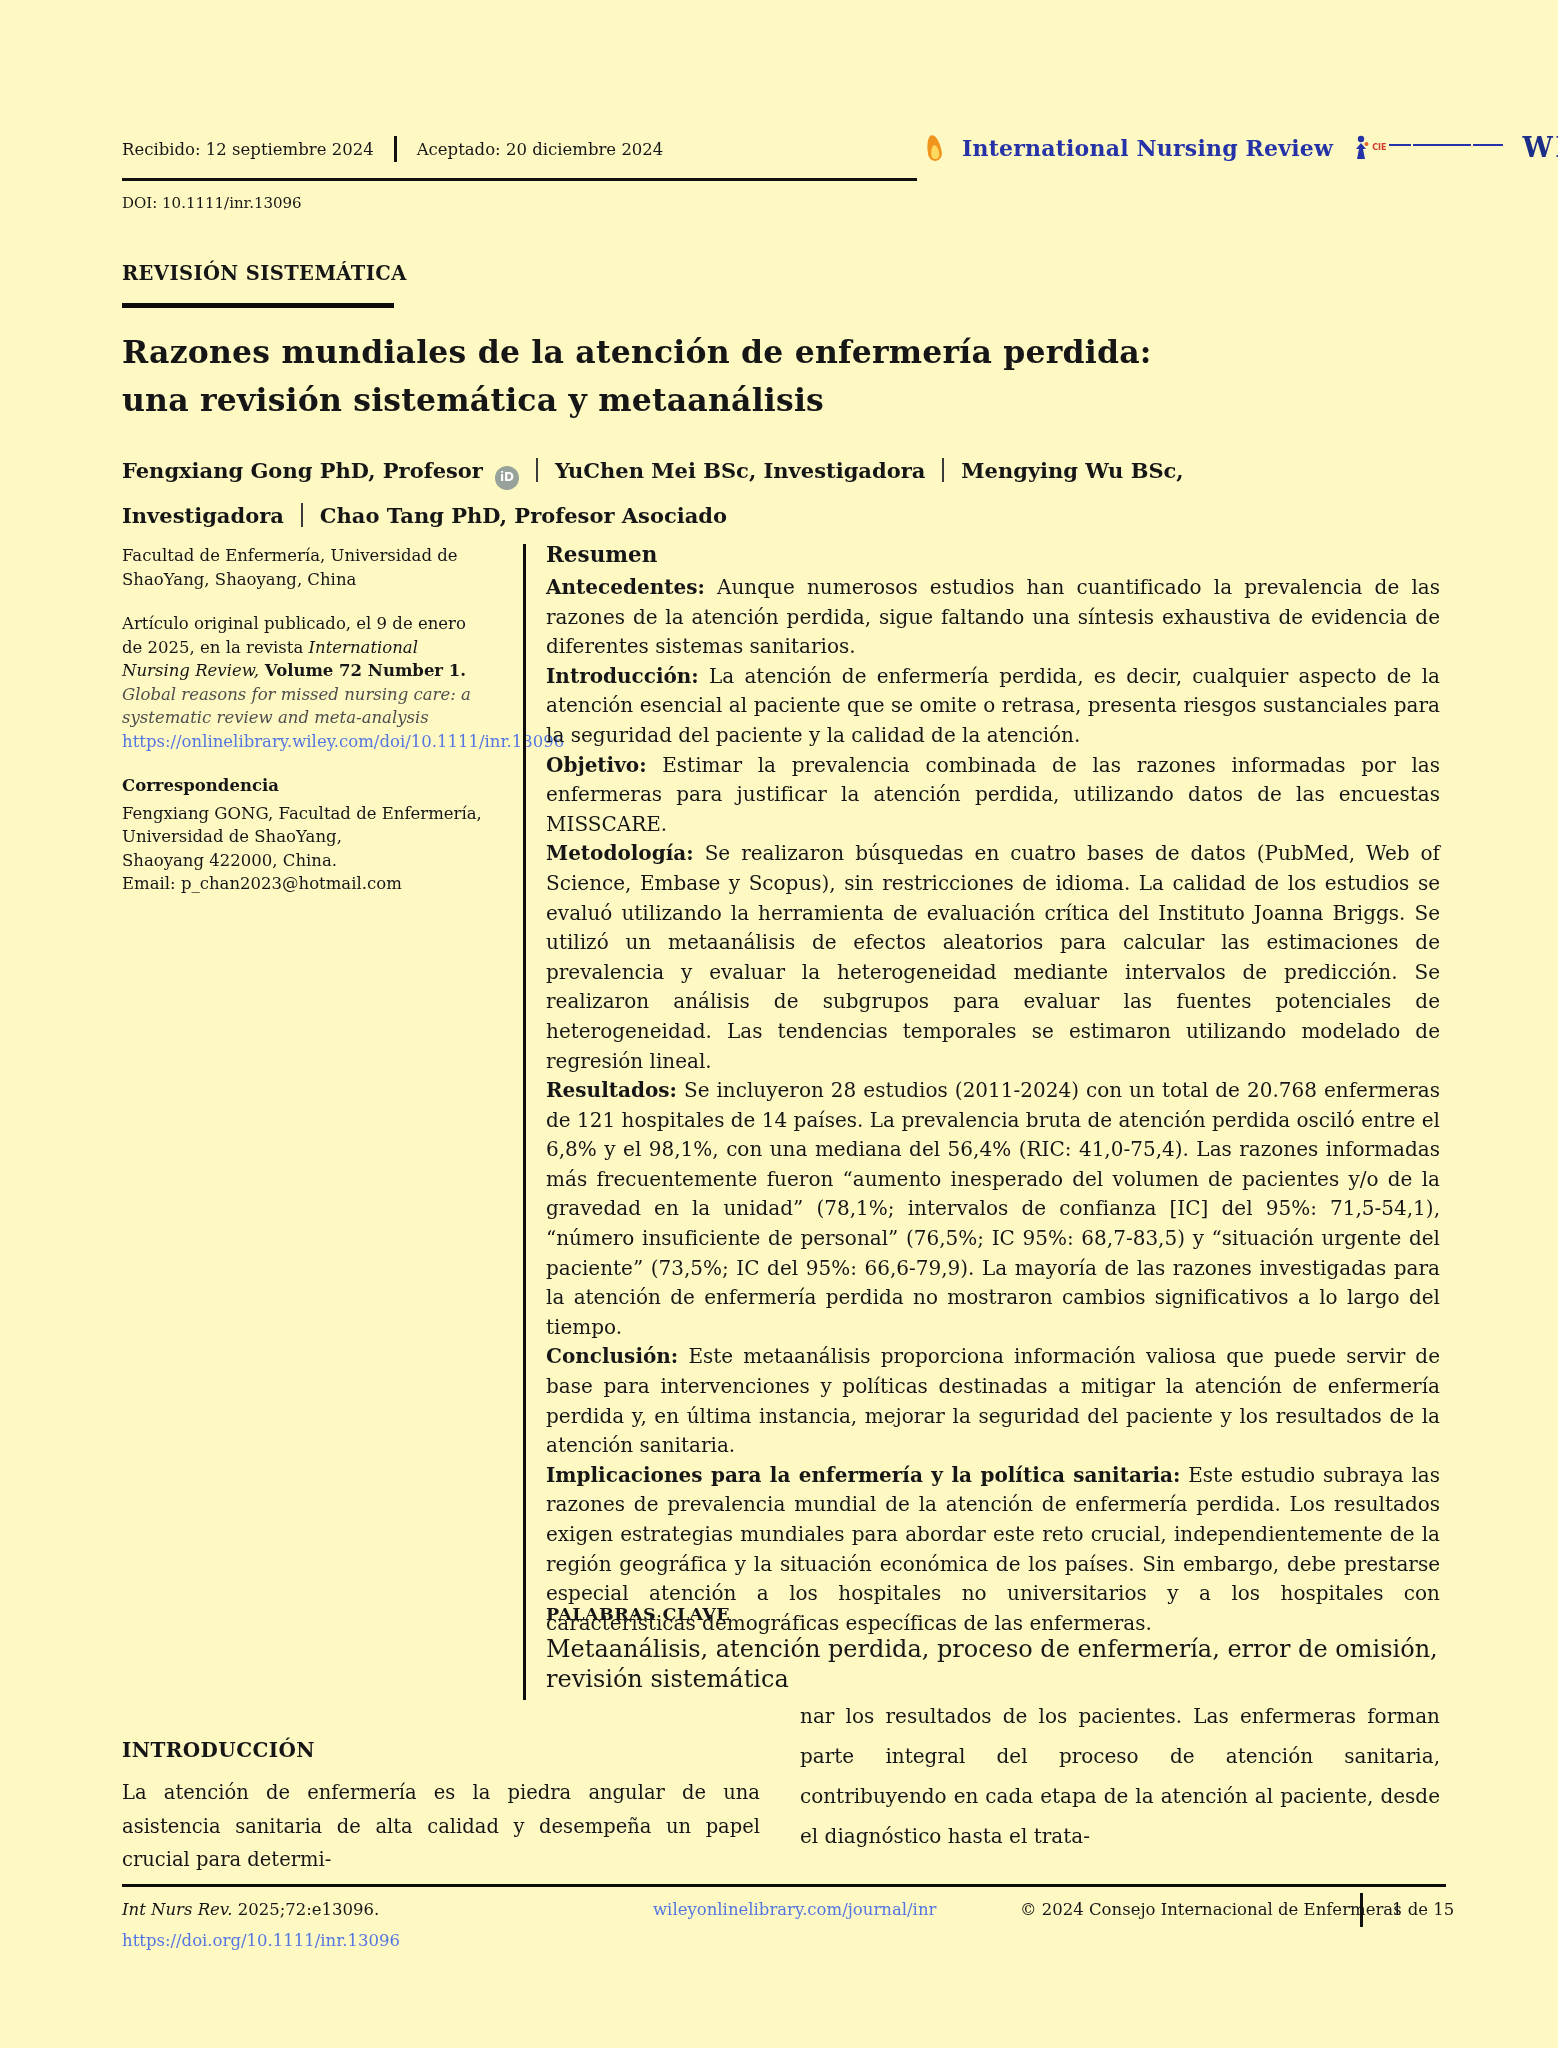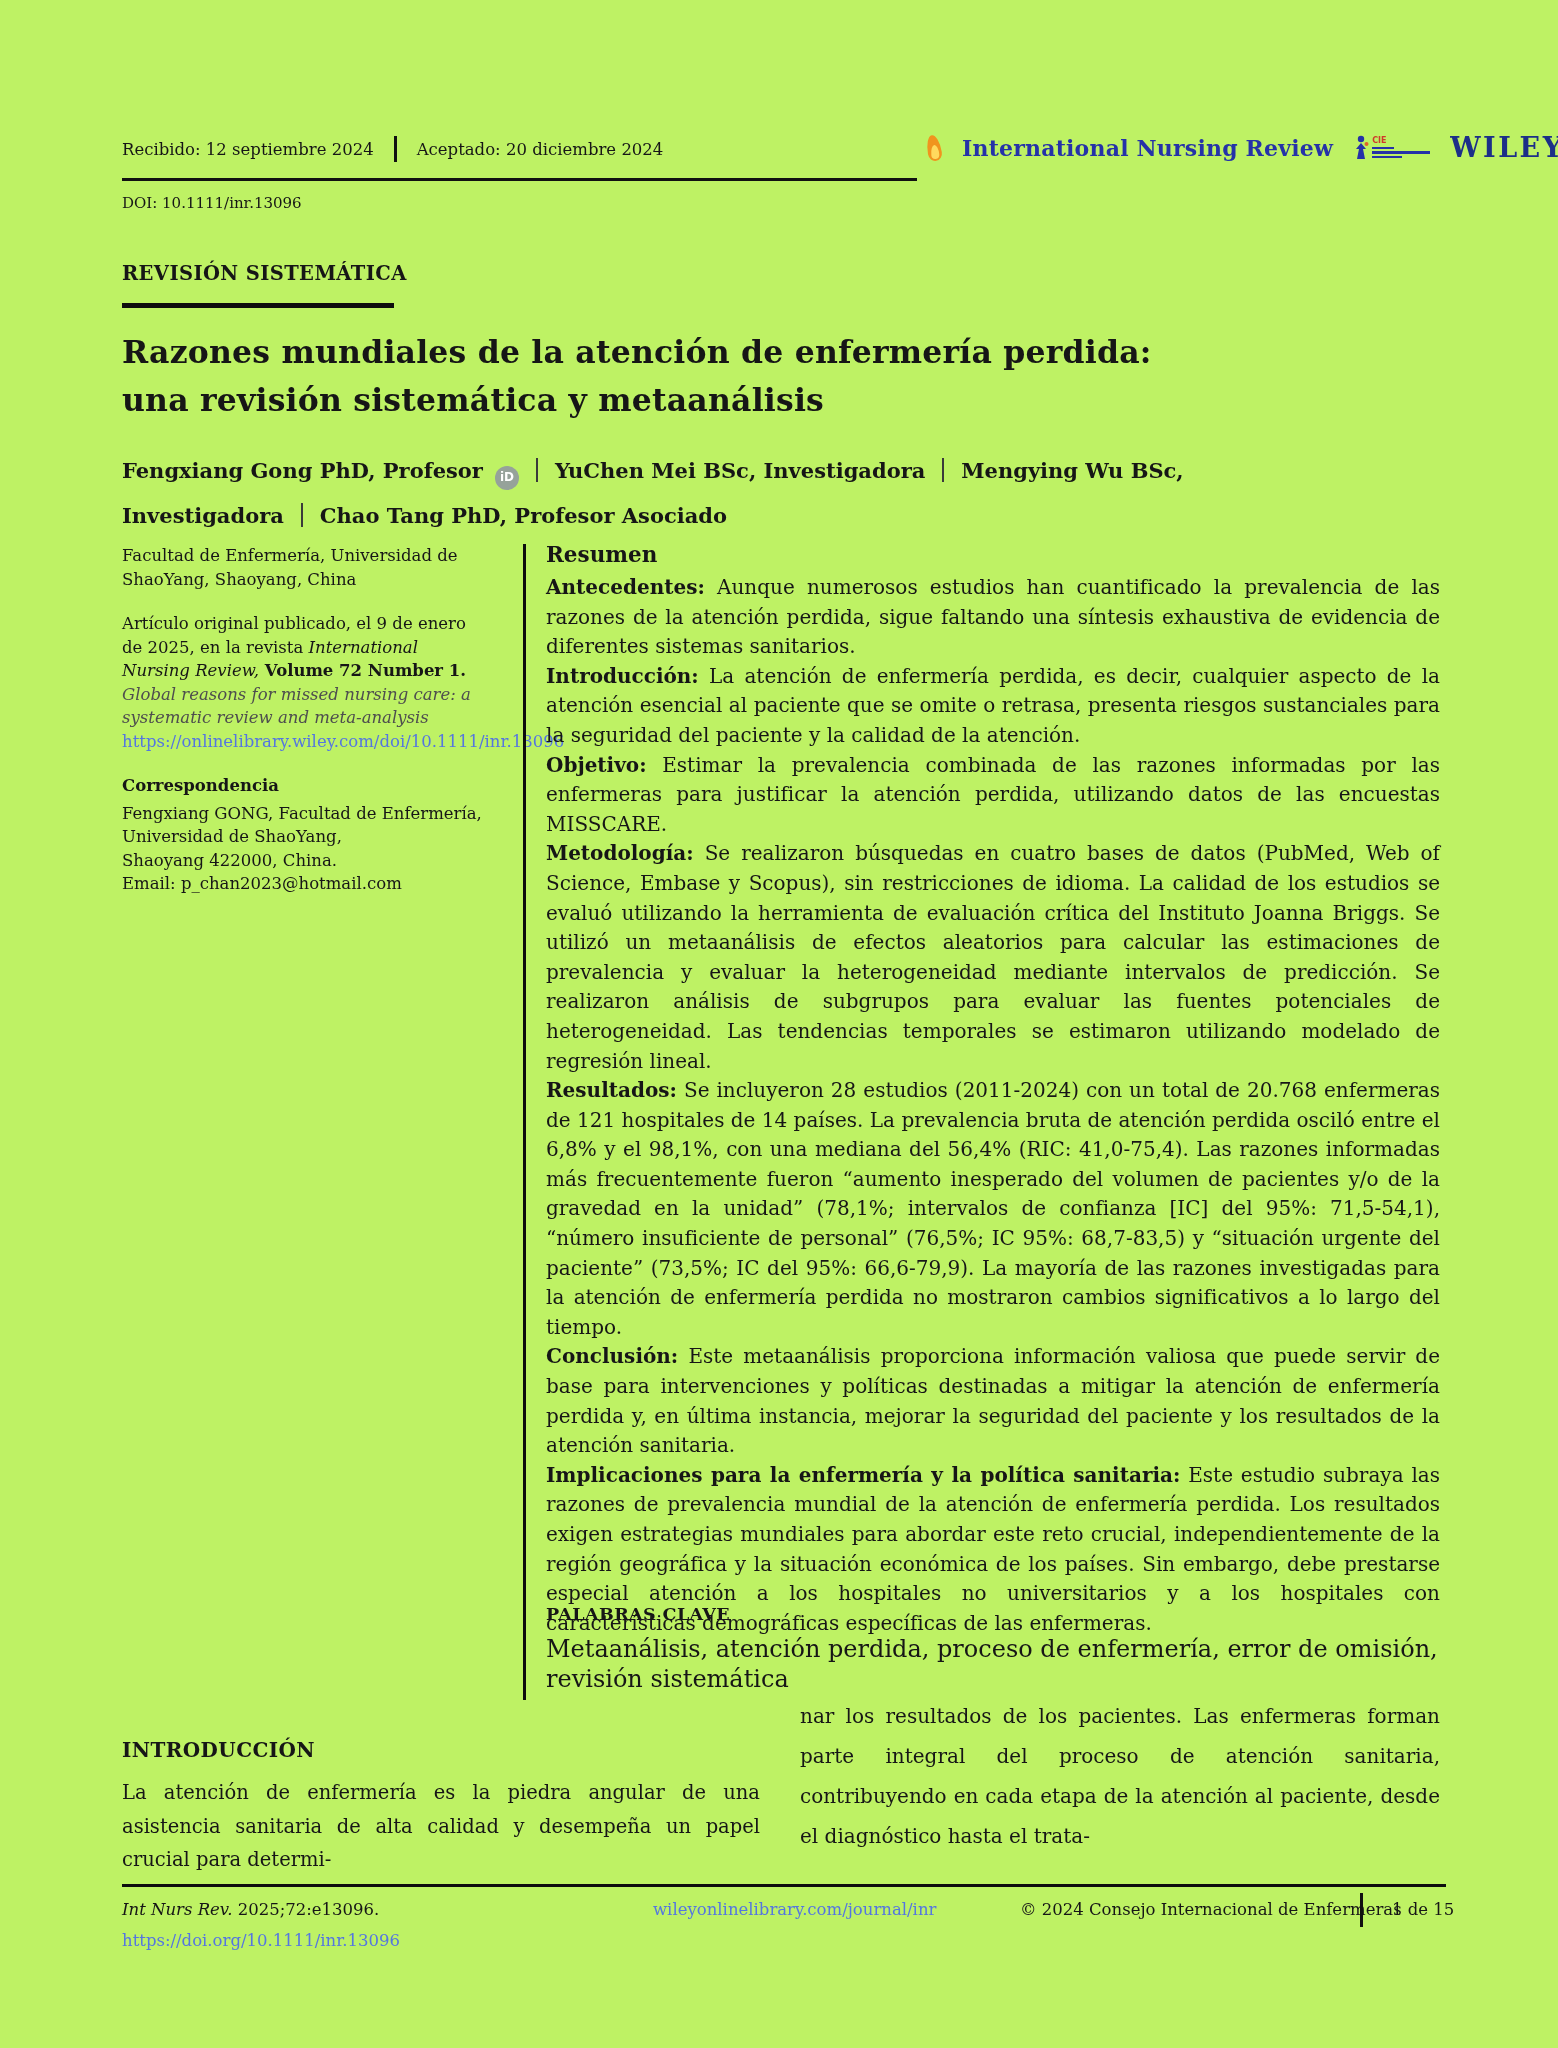--- a/index.html
+++ b/index.html
@@ -1,38 +1,38 @@
 <!DOCTYPE html>
 <html lang="es"><head>
 <meta charset="utf-8">
 <style>
   html,body{margin:0;padding:0;background:#ffffff;}
   .page{
     position:relative;
     width:1558px;height:2048px;
-    background:#bef264;
+    background:#fef9c3;
     font-family:"DejaVu Serif","Liberation Serif",serif;
     color:#161616;
     overflow:hidden;
   }
   
   .received-row{position:absolute;left:122px;top:136px;display:flex;align-items:center;font-size:16.5px;}
   .hdr-vsep{width:3px;height:26px;background:#111;margin:0 20px;}
   .header-rule{position:absolute;left:122px;top:178px;width:795px;height:2.5px;background:#111;}
   .doi-row{position:absolute;left:122px;top:194px;font-size:15px;}
   .logo-row{position:absolute;left:925px;top:132px;display:flex;align-items:center;gap:20px;}
   .flame{position:relative;width:17px;height:30px;}
   .flame .outer{position:absolute;left:2px;top:2px;width:14px;height:26px;background:#f0941e;
     border-radius:50% 50% 50% 50% / 70% 70% 30% 30%;transform:rotate(-10deg);}
   .flame .inner{position:absolute;left:6px;top:12px;width:8px;height:14px;background:#ffd95e;
     border-radius:50% 50% 50% 50% / 70% 70% 30% 30%;transform:rotate(-6deg);}
   .journal-name{font-size:22px;font-weight:bold;color:#2532a8;letter-spacing:0.2px;white-space:nowrap;}
   .icn-logo{display:flex;align-items:center;gap:3px;}
   .icn-person{display:block;}
-  .icn-stack{display:flex;flex-direction:column;gap:2px;}
+  .icn-stack{display:flex;flex-direction:row;gap:2px;}
   .icn-cie{font-size:8px;line-height:8px;font-weight:bold;color:#cf3a2a;font-family:"DejaVu Sans",sans-serif;}
   .icn-bar{height:2.5px;background:#2532a8;}
   .icn-bar.b1{width:22px;}
   .icn-bar.b2{width:58px;}
   .icn-bar.b3{width:30px;}
   .wiley{font-size:27px;font-weight:bold;color:#1c2f88;letter-spacing:2.5px;white-space:nowrap;}
   .wiley-dash{font-size:20px;color:#1c2f88;}
   
   .article-type{position:absolute;left:122px;top:262px;font-size:19.5px;font-weight:bold;letter-spacing:0.4px;}
   .article-type-rule{position:absolute;left:122px;top:303px;width:272px;height:4.5px;background:#0d0d0d;}

